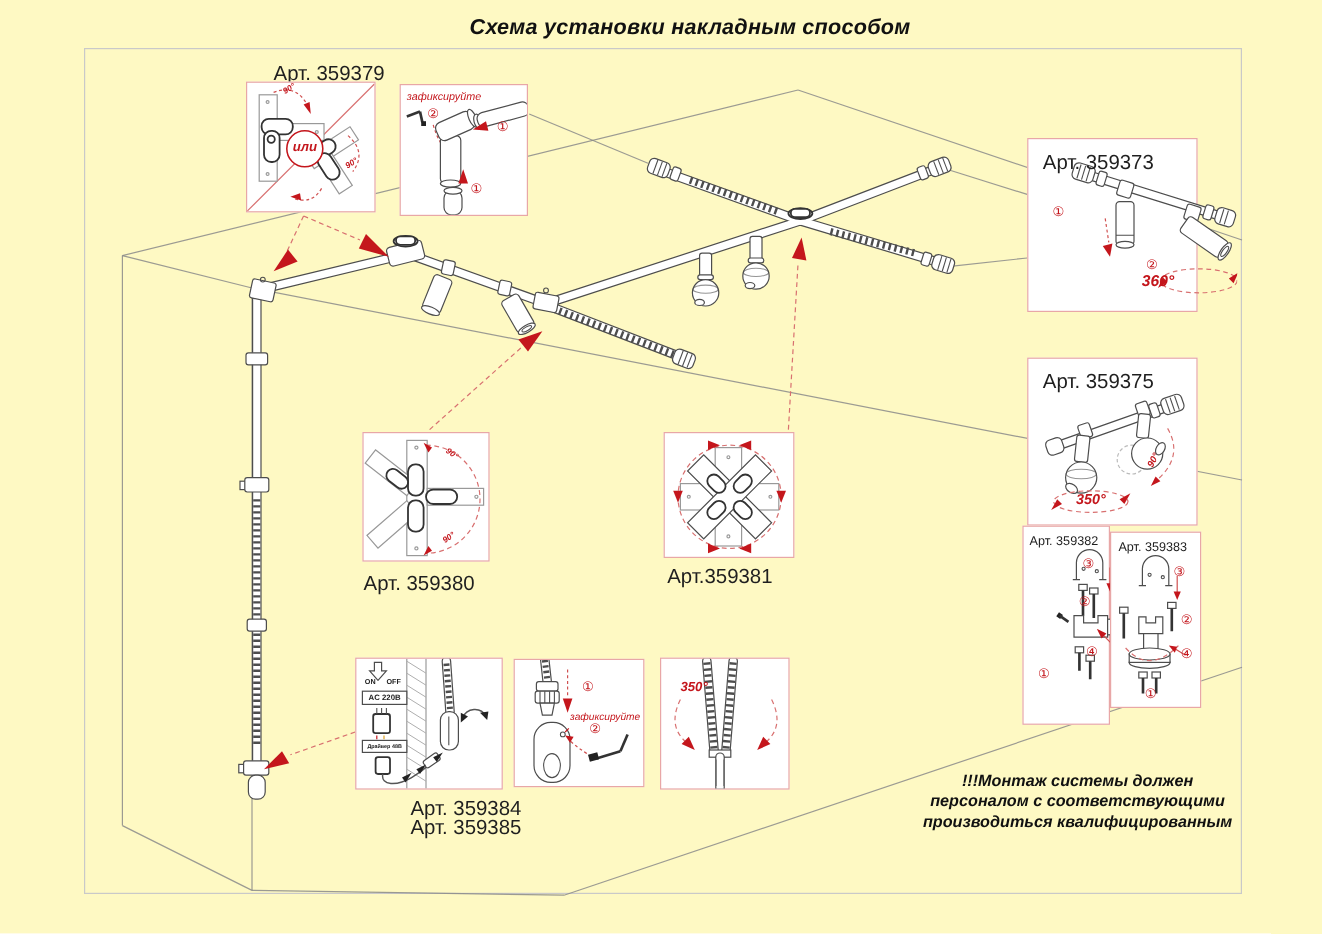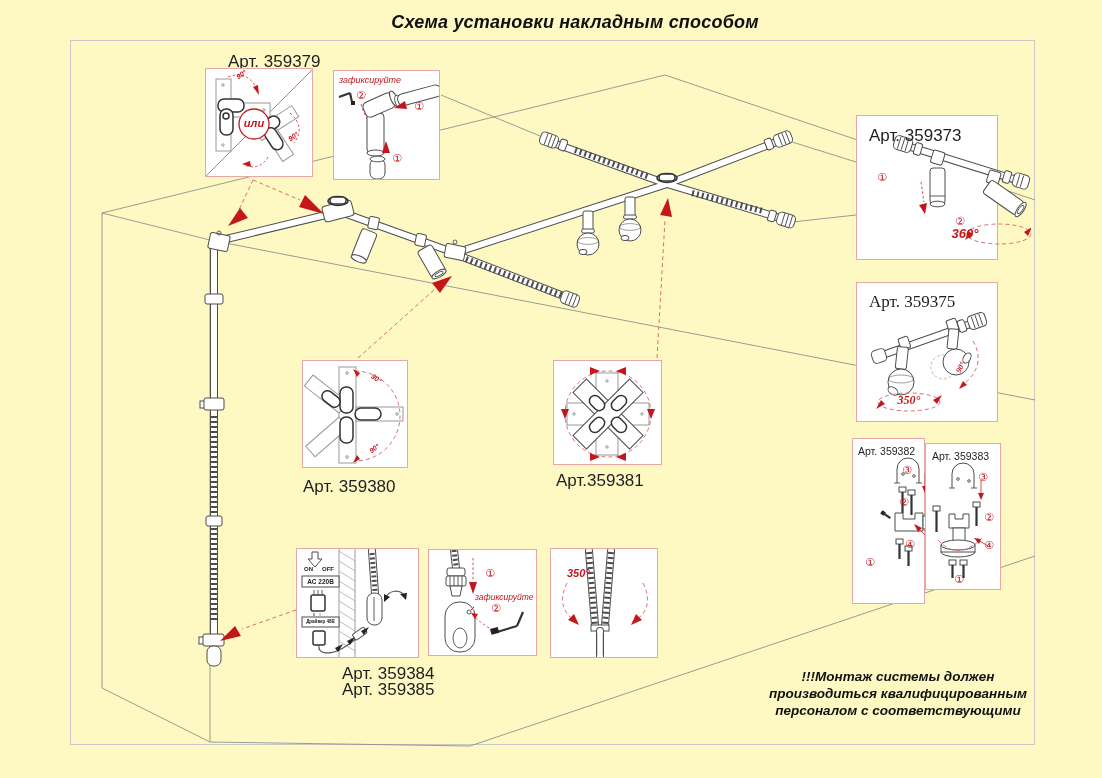--- a/index.html
+++ b/index.html
@@ -12,21 +12,21 @@
   .mainsvg{position:absolute;left:0;top:0;}
   .callout{position:absolute;border:1px solid #e8a7a7;background:#fff;box-sizing:border-box;}
   .art{position:absolute;font-size:17px;color:#1f1f1f;white-space:nowrap;}
   .art-s{font-size:10.5px;}
   .num{position:absolute;color:#c4161c;font-size:11px;line-height:1;white-space:nowrap;}
   .redtxt{position:absolute;color:#c4161c;font-style:italic;white-space:nowrap;}
   .fixlbl{font-size:9px;}
   .deg-big{font-weight:bold;font-size:13px;}
   .deg-mid{font-weight:bold;font-size:12px;}
   .deg-sm{font-weight:bold;font-size:7px;}
-  .warning{position:absolute;left:750px;top:668px;width:296px;text-align:center;
+  .warning{position:absolute;left:750px;top:642px;width:296px;text-align:center;
            font-weight:bold;font-style:italic;font-size:13.5px;line-height:17px;color:#111;}
   
   .t1{stroke:#4d4d4d;stroke-width:8;fill:none;stroke-linecap:round;}
   .t2{stroke:#fff;stroke-width:6;fill:none;stroke-linecap:round;}
   .ch{stroke:#4d4d4d;stroke-width:6;fill:none;stroke-dasharray:2 3;}
   .ch4{stroke:#4d4d4d;stroke-width:5;fill:none;stroke-dasharray:2 2.5;}
   .part{fill:#fff;stroke:#4d4d4d;stroke-width:1;}
   .pl{fill:#fff;stroke:#999;stroke-width:1;}
   .dk2{fill:#fff;stroke:#333;stroke-width:1.5;}
   .thin{stroke:#4d4d4d;stroke-width:.9;fill:none;}
@@ -307,21 +307,21 @@
       <ellipse class="dash" cx="108" cy="118" rx="32" ry="10"></ellipse>
       <polygon class="arr" points="74,124 78,115 82,119"></polygon>
       <polygon class="arr" points="141,111 137,120 133,116"></polygon>
     </svg>
     <div class="art" style="left:12px;top:10px;">Арт. 359373</div>
     <span class="num" style="left:20px;top:56px;">①</span>
     <span class="num" style="left: 98px;top:100px;">②</span>
     <span class="redtxt deg-big" style="left:86px;top:110px;width:44px;text-align:center;">360°</span>
   </div>
 
-  <div class="callout" style="left:856px;top:282px;width:142px;height:140px;font-family:Liberation Serif, serif;">
+  <div class="callout" style="left:856px;top:298px;width:142px;height:140px;">
     <svg width="140" height="138" viewBox="0 0 140 138">
       <line class="t1" x1="20" y1="74" x2="122" y2="38"></line>
       <line class="t2" x1="20" y1="74" x2="122" y2="38"></line>
       <g transform="translate(120,38) rotate(-19)">
           <rect class="part" x="-9" y="-7" width="18" height="14" rx="4"></rect>
           <line class="thin" x1="-4" y1="-6" x2="-4" y2="6"></line>
           <line class="thin" x1="0" y1="-6" x2="0" y2="6"></line>
           <line class="thin" x1="4" y1="-6" x2="4" y2="6"></line>
         </g>
       <g transform="translate(105,43) rotate(-19)">
@@ -589,17 +589,17 @@
       <path class="dash" d="M 16,34 Q 4,58 24,72"></path>
       <polygon class="arr" points="28,76 17,71 23,65"></polygon>
       <path class="dash" d="M 92,34 Q 104,58 84,72"></path>
       <polygon class="arr" points="80,76 91,71 85,65"></polygon>
     </svg>
     <span class="redtxt" style="left:16px;top:18px;font-weight:bold;font-size:11px;">350°</span>
   </div>
 
   <div class="warning">
     <div>!!!Монтаж системы должен</div>
+    <div>персоналом с соответствующими</div>
     <div>производиться квалифицированным</div>
-    <div>персоналом с соответствующими</div>
   </div>
 
 </div>
 
 </body></html>

